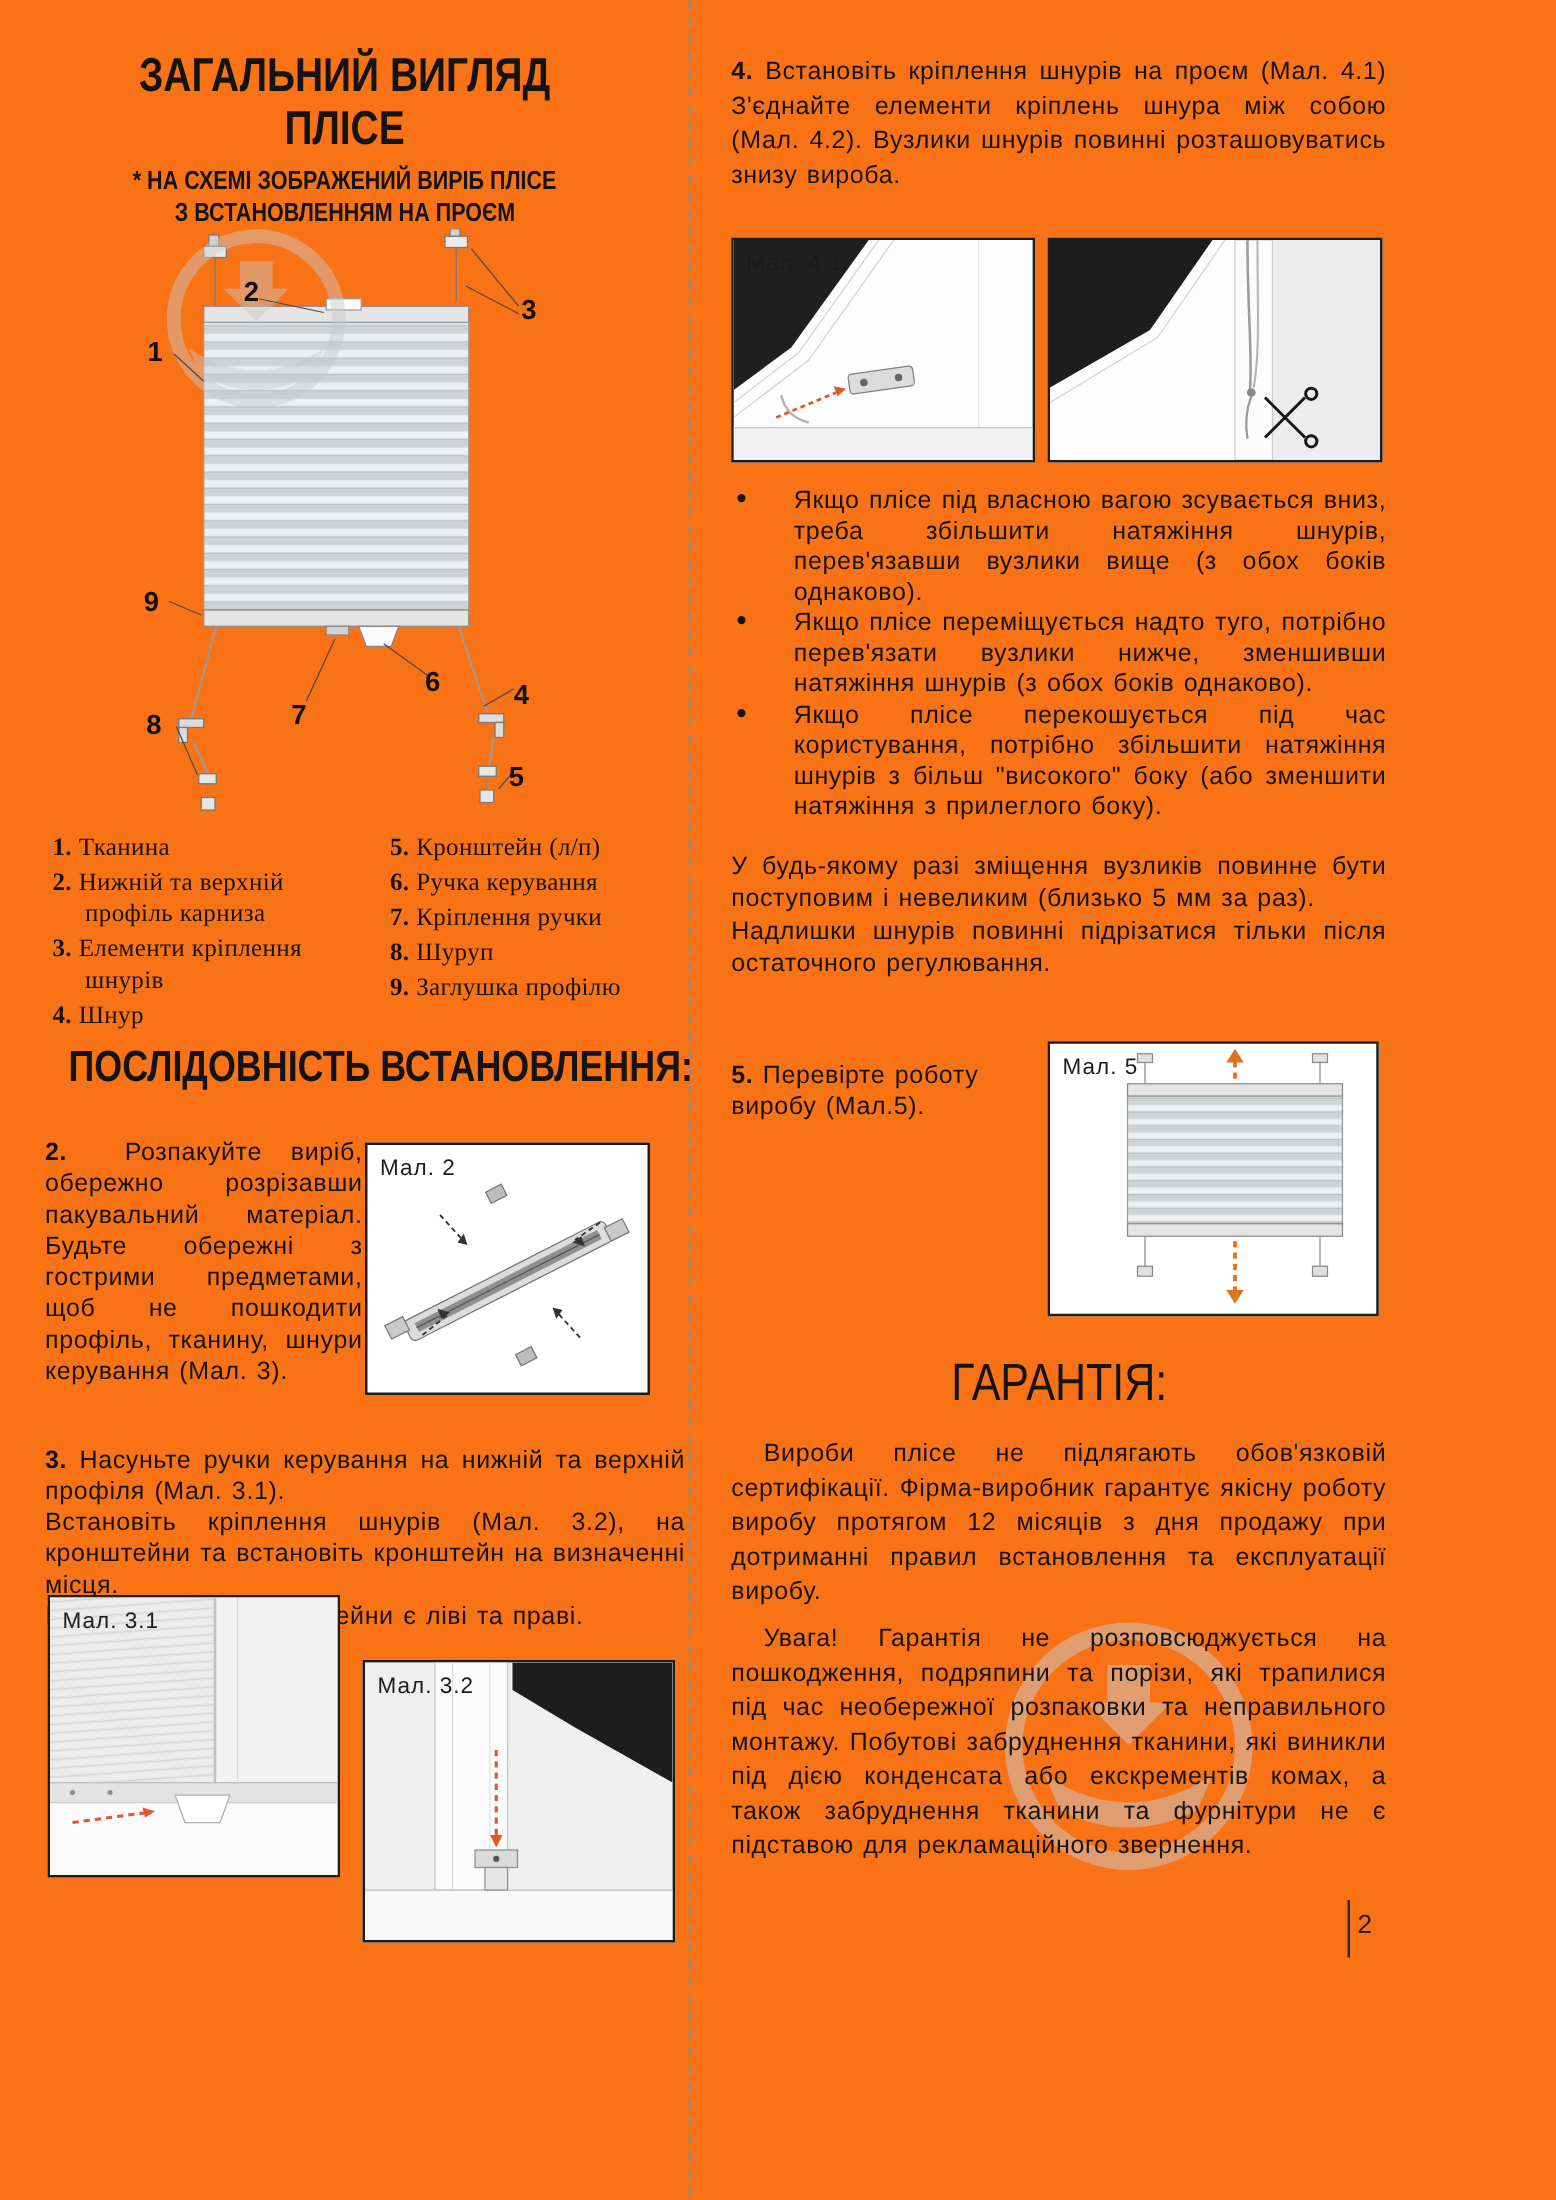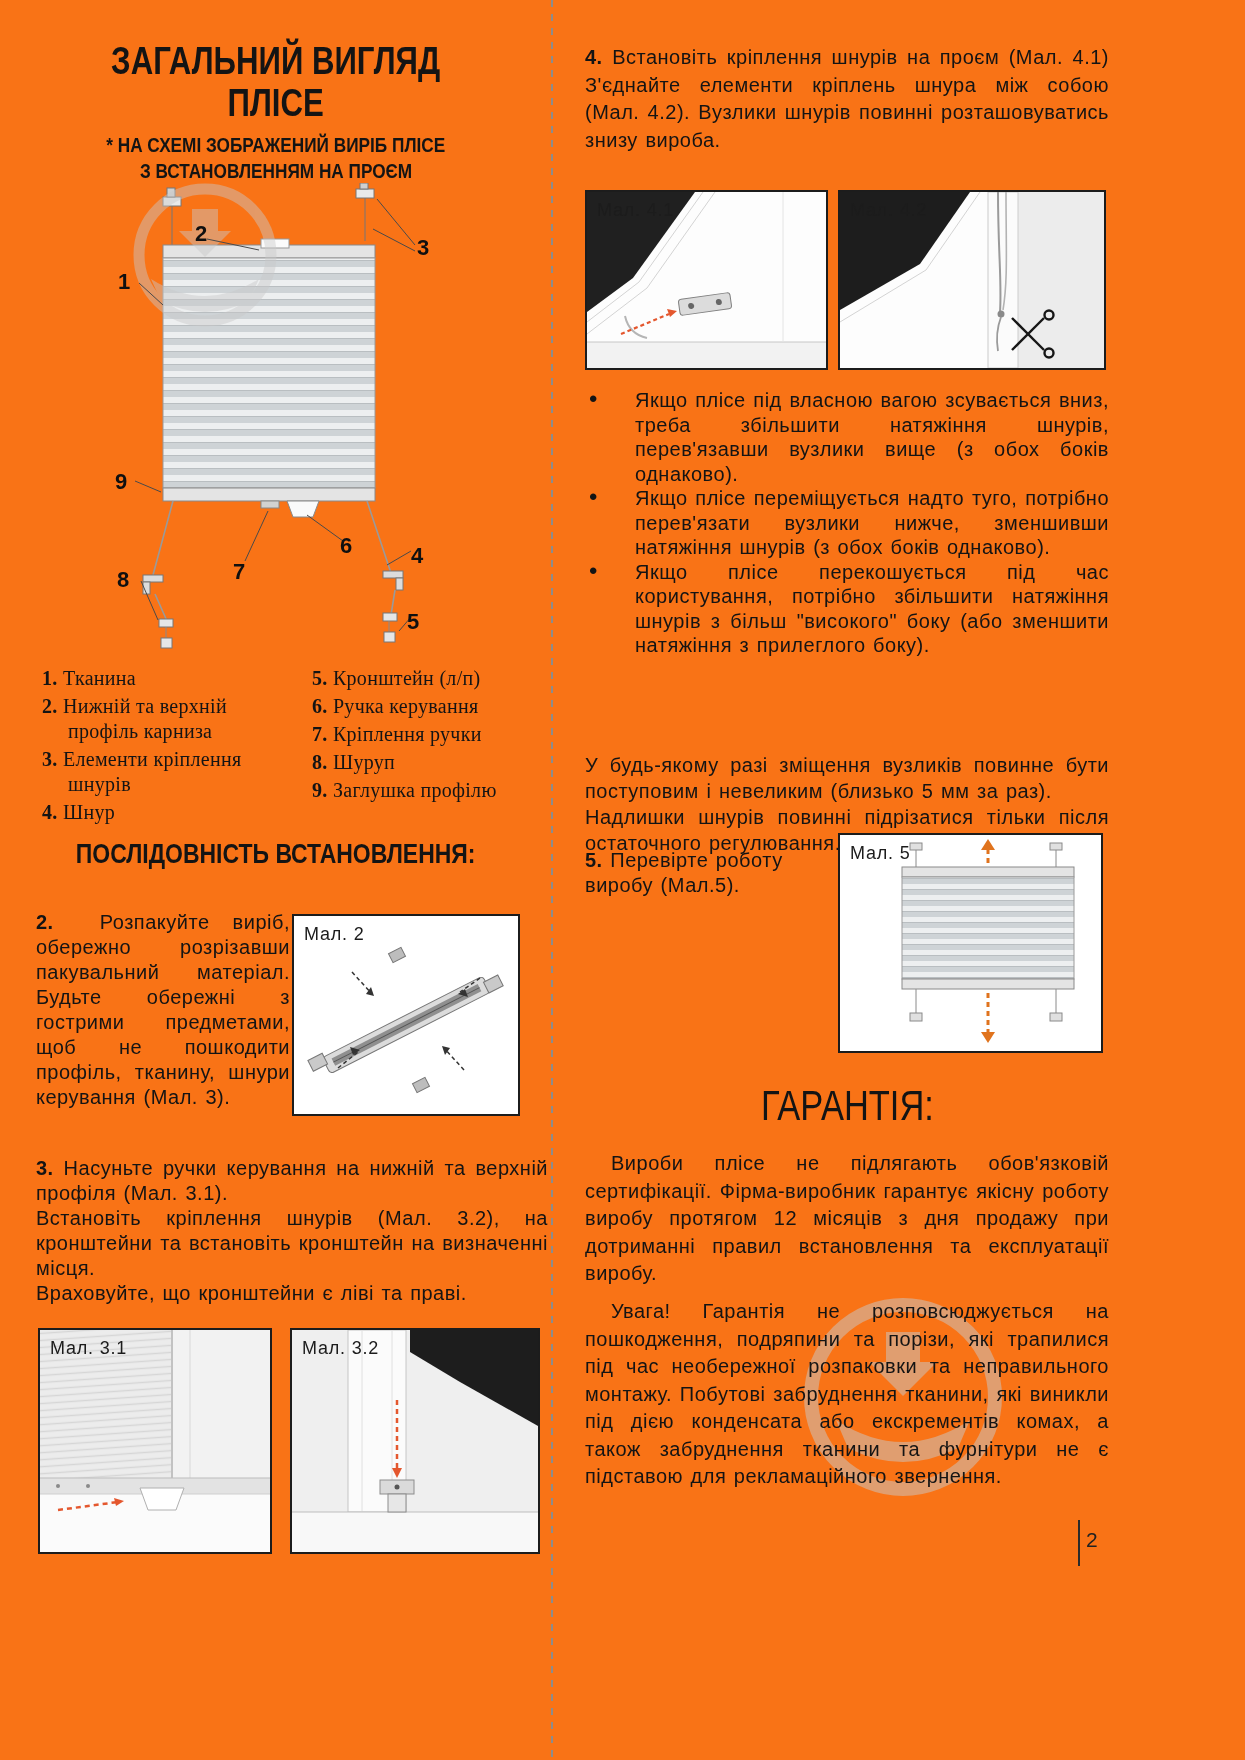--- a/index.html
+++ b/index.html
@@ -15,21 +15,21 @@
   .txt b { font-weight:700; }
   .lh26 { line-height:26px; }
   .lh27 { line-height:27.5px; }
   .divider {
     position:absolute; left:551px; top:0; width:2px; height:1760px;
     background:repeating-linear-gradient(180deg,#8c8c8c 0 7px,rgba(0,0,0,0) 7px 14px);
   }
   
   .title-wrap { left:0; top:40px; width:552px; font-weight:700; font-size:38px; line-height:42px; }
   .subtitle-wrap { left:0; top:132px; width:552px; font-weight:700; font-size:21px; line-height:26px; }
-  .sec-title-wrap { left:0; top:834px; width:552px; font-weight:700; font-size:28px; line-height:40px; }
+  .sec-title-wrap { left:0; top:834px; width:552px; font-weight:700; font-size:35px; line-height:40px; }
   .war-title-wrap { left:585px; top:1086px; width:524px; font-weight:400; font-size:42px; line-height:40px; }
   
   .diagram { left:55px; top:183px; width:450px; height:470px; }
   .dnum { position:absolute; font-size:22px; font-weight:700; color:#101010; }
   
   .legend { font-size:20px; line-height:25px; letter-spacing:0.3px;font-family:Liberation Serif, serif; }
   .legend-item { padding-left:26px; text-indent:-26px; margin-bottom:3px; }
   .legend-item b { font-weight:700; }
   
   .figure { position:absolute; border:2px solid #1c1c1c; background:#ffffff; }
@@ -183,21 +183,21 @@
       </g>
     </svg>
   </div>
 
   <div class="abs txt" style="left:36px;top:1156px;width:512px;">
     <div><b>3.</b> <span>Насуньте ручки керування на нижній та верхній профіля (Мал. 3.1).</span></div>
     <div>Встановіть кріплення шнурів (Мал. 3.2), на кронштейни та встановіть кронштейн на визначенні місця.</div>
     <div>Враховуйте, що кронштейни є ліві та праві.</div>
   </div>
 
-  <div class="figure" style="left:38px;top:1328px;width:234px;height:226px;">
+  <div class="figure" style="left:38px;top:1276px;width:234px;height:226px;">
     <span class="figcap">Мал. 3.1</span>
     <svg viewBox="0 0 230 222" width="230" height="222">
       <defs>
         <pattern id="fab31" width="8" height="7" patternUnits="userSpaceOnUse" patternTransform="rotate(-4)">
           <rect width="8" height="7" fill="#ececec"></rect>
           <line x1="0" y1="3.5" x2="8" y2="3.5" stroke="#d6d6d6" stroke-width="1.4"></line>
         </pattern>
       </defs>
       <rect width="230" height="222" fill="#f7f7f7"></rect>
       <rect x="0" y="0" width="132" height="148" fill="url(#fab31)"></rect>
@@ -281,21 +281,21 @@
       </g>
     </svg>
   </div>
 
   <div class="abs" style="left:585px;top:388px;width:524px;">
     <div class="bullet txt" style="line-height:24.5px">Якщо плісе під власною вагою зсувається вниз, треба збільшити натяжіння шнурів, перев'язавши вузлики вище (з обох боків однаково).</div>
     <div class="bullet txt" style="line-height:24.5px">Якщо плісе переміщується надто туго, потрібно перев'язати вузлики нижче, зменшивши натяжіння шнурів (з обох боків однаково).</div>
     <div class="bullet txt" style="line-height:24.5px">Якщо плісе перекошується під час користування, потрібно збільшити натяжіння шнурів з більш "високого" боку (або зменшити натяжіння з прилеглого боку).</div>
   </div>
 
-  <div class="abs txt lh26" style="left:585px;top:752px;width:524px;">
+  <div class="abs txt lh26" style="left:585px;top:680px;width:524px;">
     <div>У будь-якому разі зміщення вузликів повинне бути поступовим і невеликим (близько 5 мм за раз).</div>
     <div>Надлишки шнурів повинні підрізатися тільки після остаточного регулювання.</div>
   </div>
 
   <div class="abs txt" style="left:585px;top:848px;width:245px;text-align:left;">
     <b>5.</b> <span>Перевірте роботу виробу (Мал.5).</span>
   </div>
 
   <div class="figure" style="left:838px;top:833px;width:265px;height:220px;padding-left:18px;">
     <span class="figcap">Мал. 5</span>

